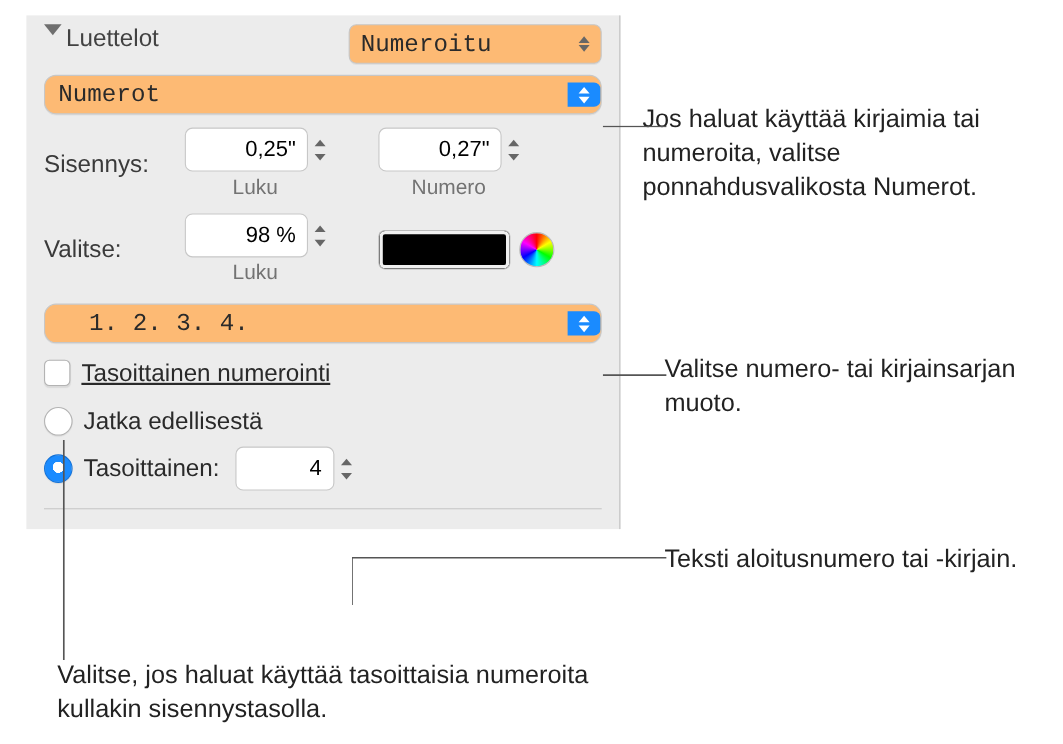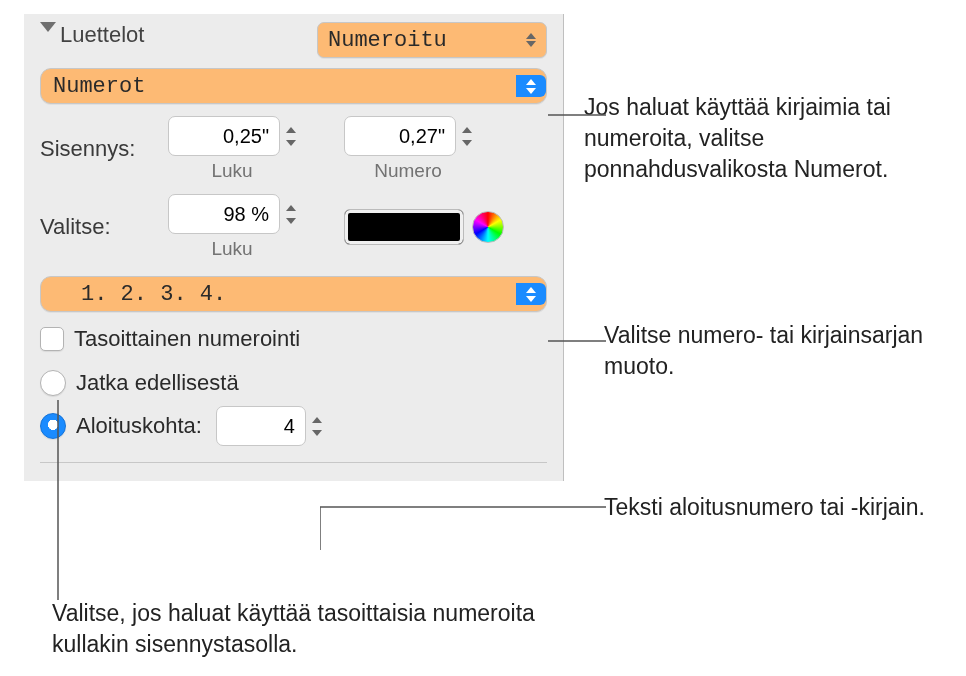--- a/index.html
+++ b/index.html
@@ -263,33 +263,33 @@
   </div>
 
   <div class="popup full blue-cap" style="margin-top:16px;padding-left:38px;">
     <span style="padding-left:2px;">1. 2. 3. 4.</span>
     <div class="blue-end">
       <div class="triangle-up"></div>
         <div class="triangle-down"></div>
     </div>
   </div>
 
-  <div class="checkbox-row" style="margin-top:14px;">
+  <div class="checkbox-row" style="margin-top:14px;text-decoration:underline;">
     <div class="checkbox"></div>
     <div>Tasoittainen numerointi</div>
   </div>
 
   <div class="radio-row" style="margin-top:18px;">
     <div class="radio"></div>
     <div>Jatka edellisestä</div>
   </div>
 
   <div class="radio-row">
     <div class="radio checked"></div>
-    <div>Aloituskohta:</div>
+    <div>Tasoittainen:</div>
     <div class="stepper" style="margin-left:4px;">
       <input style="width: 90px;" value="4">
       <div class="stepper-btns">
         <div class="triangle-up"></div>
           <div class="triangle-down"></div>
       </div>
     </div>
   </div>
 
   <div class="hr"></div>

